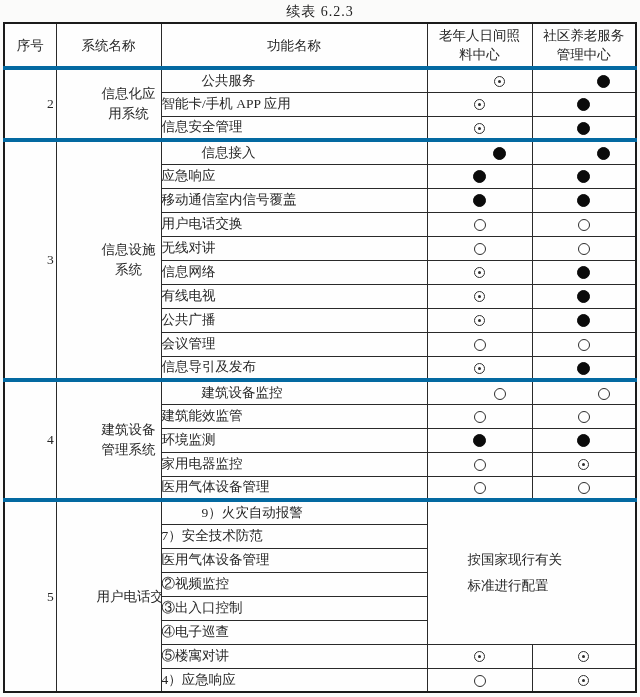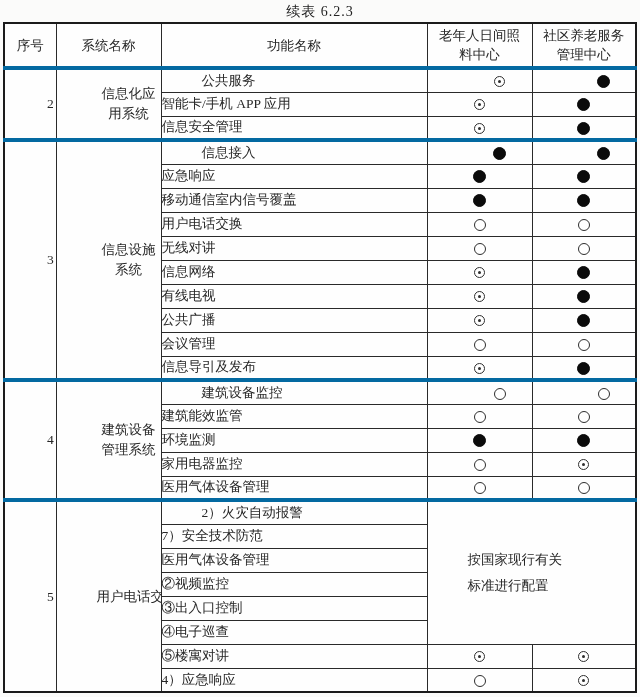--- a/index.html
+++ b/index.html
@@ -196,21 +196,21 @@
         <tr>
           <td class="c-func">医用气体设备管理</td>
           <td class="c-mark"><span class="circle open"></span></td>
           <td class="c-mark"><span class="circle open"></span></td>
         </tr>
         <tr class="section-start">
           <td class="c-no" rowspan="8">5</td>
           <td class="c-sys" rowspan="8">
             <div>用户电话交换</div>
           </td>
-          <td class="c-func">2）火灾自动报警</td>
+          <td class="c-func">9）火灾自动报警</td>
           <td class="merged-note" rowspan="6" colspan="2">
             <div>按国家现行有关</div>
             <div>标准进行配置</div>
           </td>
         </tr>
         <tr>
           <td class="c-func">7）安全技术防范</td>
         </tr>
         <tr>
           <td class="c-func">医用气体设备管理</td>

